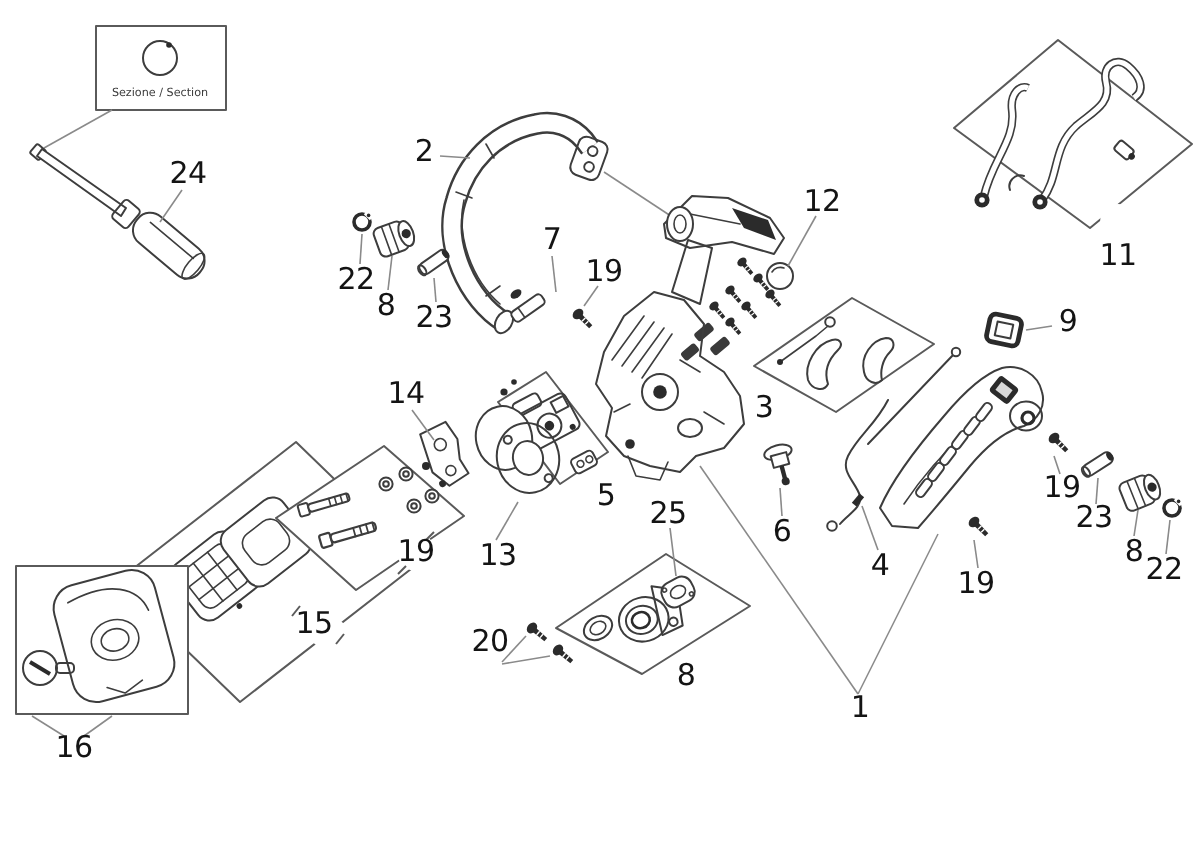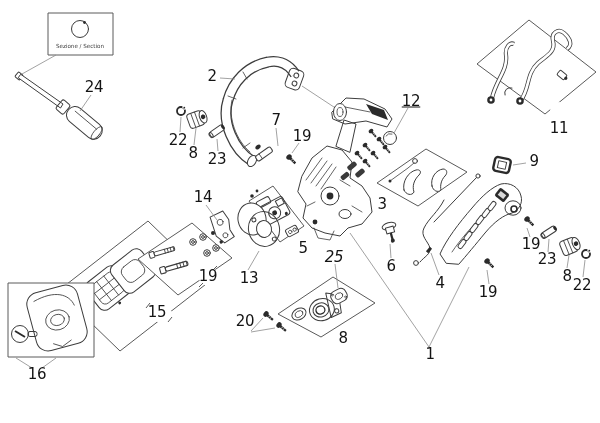--- a/index.html
+++ b/index.html
@@ -401,30 +401,30 @@
       <span class="callout" style="left: 382px; top: 204px;">3</span>
       <span class="callout" style="left: 440px; top: 283px;">4</span>
       <span class="callout" style="left: 303px; top: 248px;">5</span>
       <span class="callout" style="left: 391px; top: 266px;">6</span>
       <span class="callout" style="left: 276px; top: 120px;">7</span>
       <span class="callout" style="left: 193px; top: 153px;">8</span>
       <span class="callout" style="left: 567px; top: 276px;">8</span>
       <span class="callout" style="left: 534px; top: 161px;">9</span>
       <span class="callout" style="left: 343px; top: 338px;">8</span>
       <span class="callout" style="left: 559px; top: 112px; margin-top: 16px;">11</span>
-      <span class="callout" style="left: 411px; top: 101px; text-decoration: underline;">12</span>
+      <span class="callout" style="left: 411px; top: 101px;">12</span>
       <span class="callout" style="left: 249px; top: 278px;">13</span>
       <span class="callout" style="left: 203px; top: 197px;">14</span>
       <span class="callout" style="left: 157px; top: 312px;">15</span>
       <span class="callout" style="left: 37px; top: 374px;">16</span>
       <span class="callout" style="left: 208px; top: 276px;">19</span>
       <span class="callout" style="left: 302px; top: 136px;">19</span>
       <span class="callout" style="left: 531px; top: 244px;">19</span>
       <span class="callout" style="left: 488px; top: 292px;">19</span>
       <span class="callout" style="left: 245px; top: 321px; text-align: center;">20</span>
       <span class="callout" style="left: 178px; top: 140px;">22</span>
       <span class="callout" style="left: 582px; top: 285px;">22</span>
       <span class="callout" style="left: 217px; top: 159px;">23</span>
       <span class="callout" style="left: 547px; top: 259px;">23</span>
       <span class="callout" style="left: 94px; top: 87px;">24</span>
-      <span class="callout" style="left: 334px; top: 257px; font-style: italic;">25</span>
+      <span class="callout" style="left: 334px; top: 257px;">25</span>
     </div>
 </div>
 
 </body></html>

